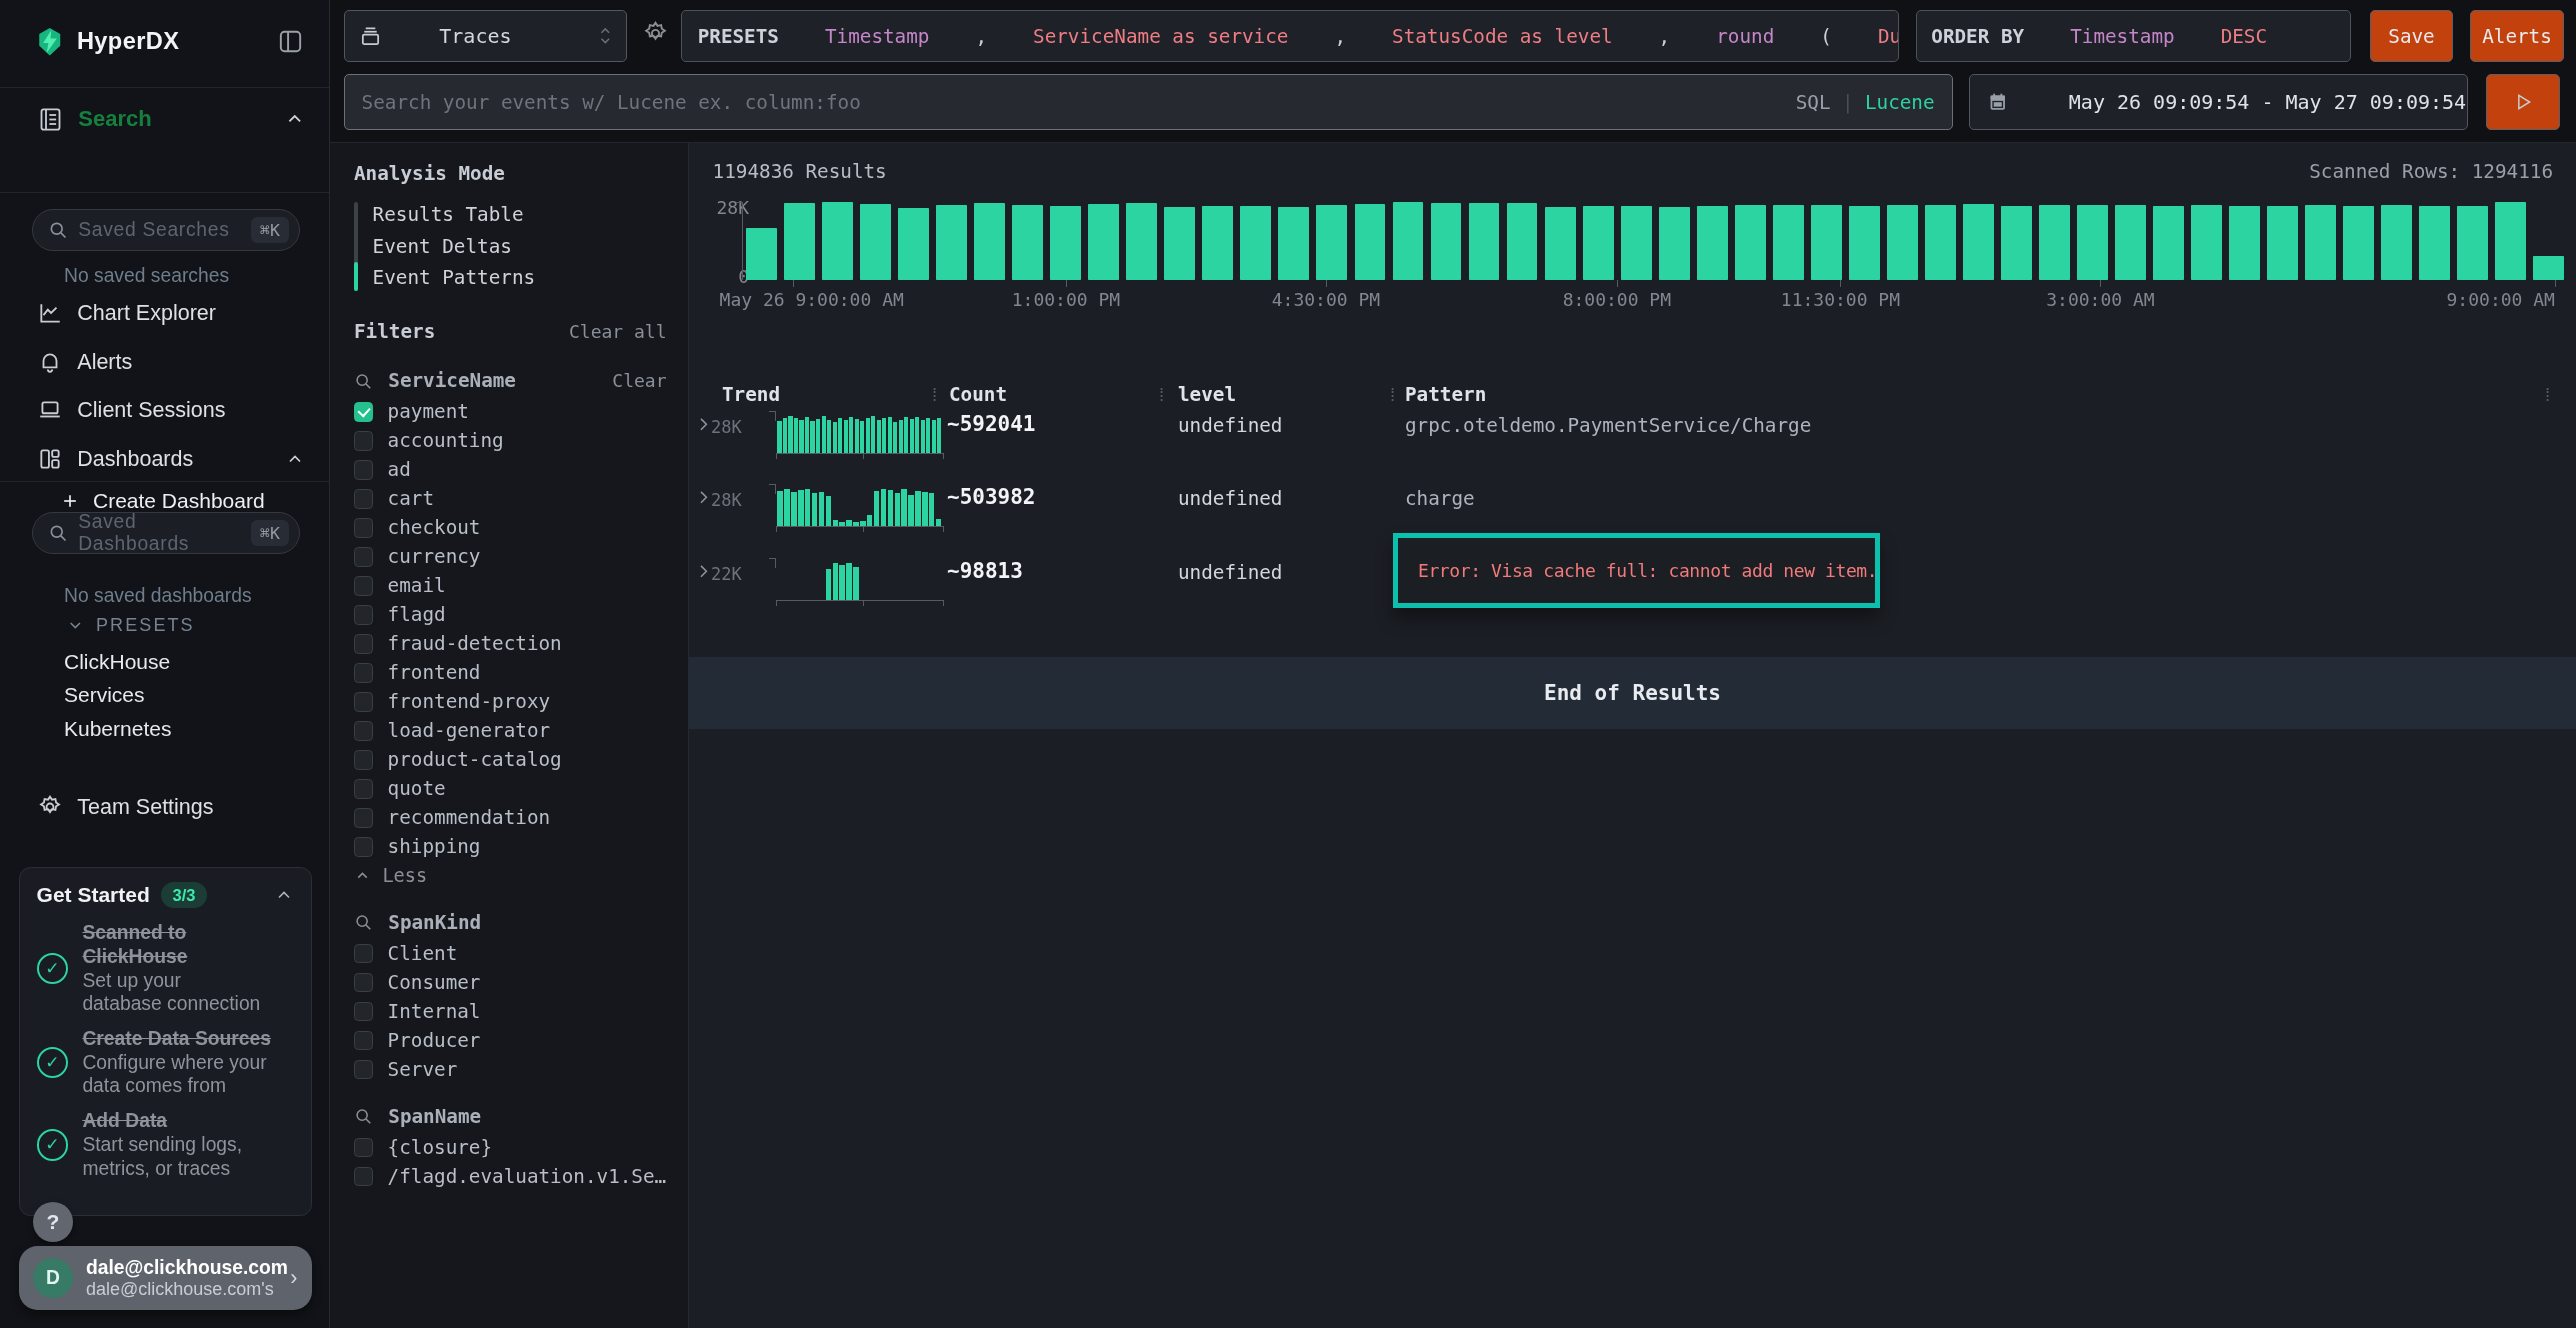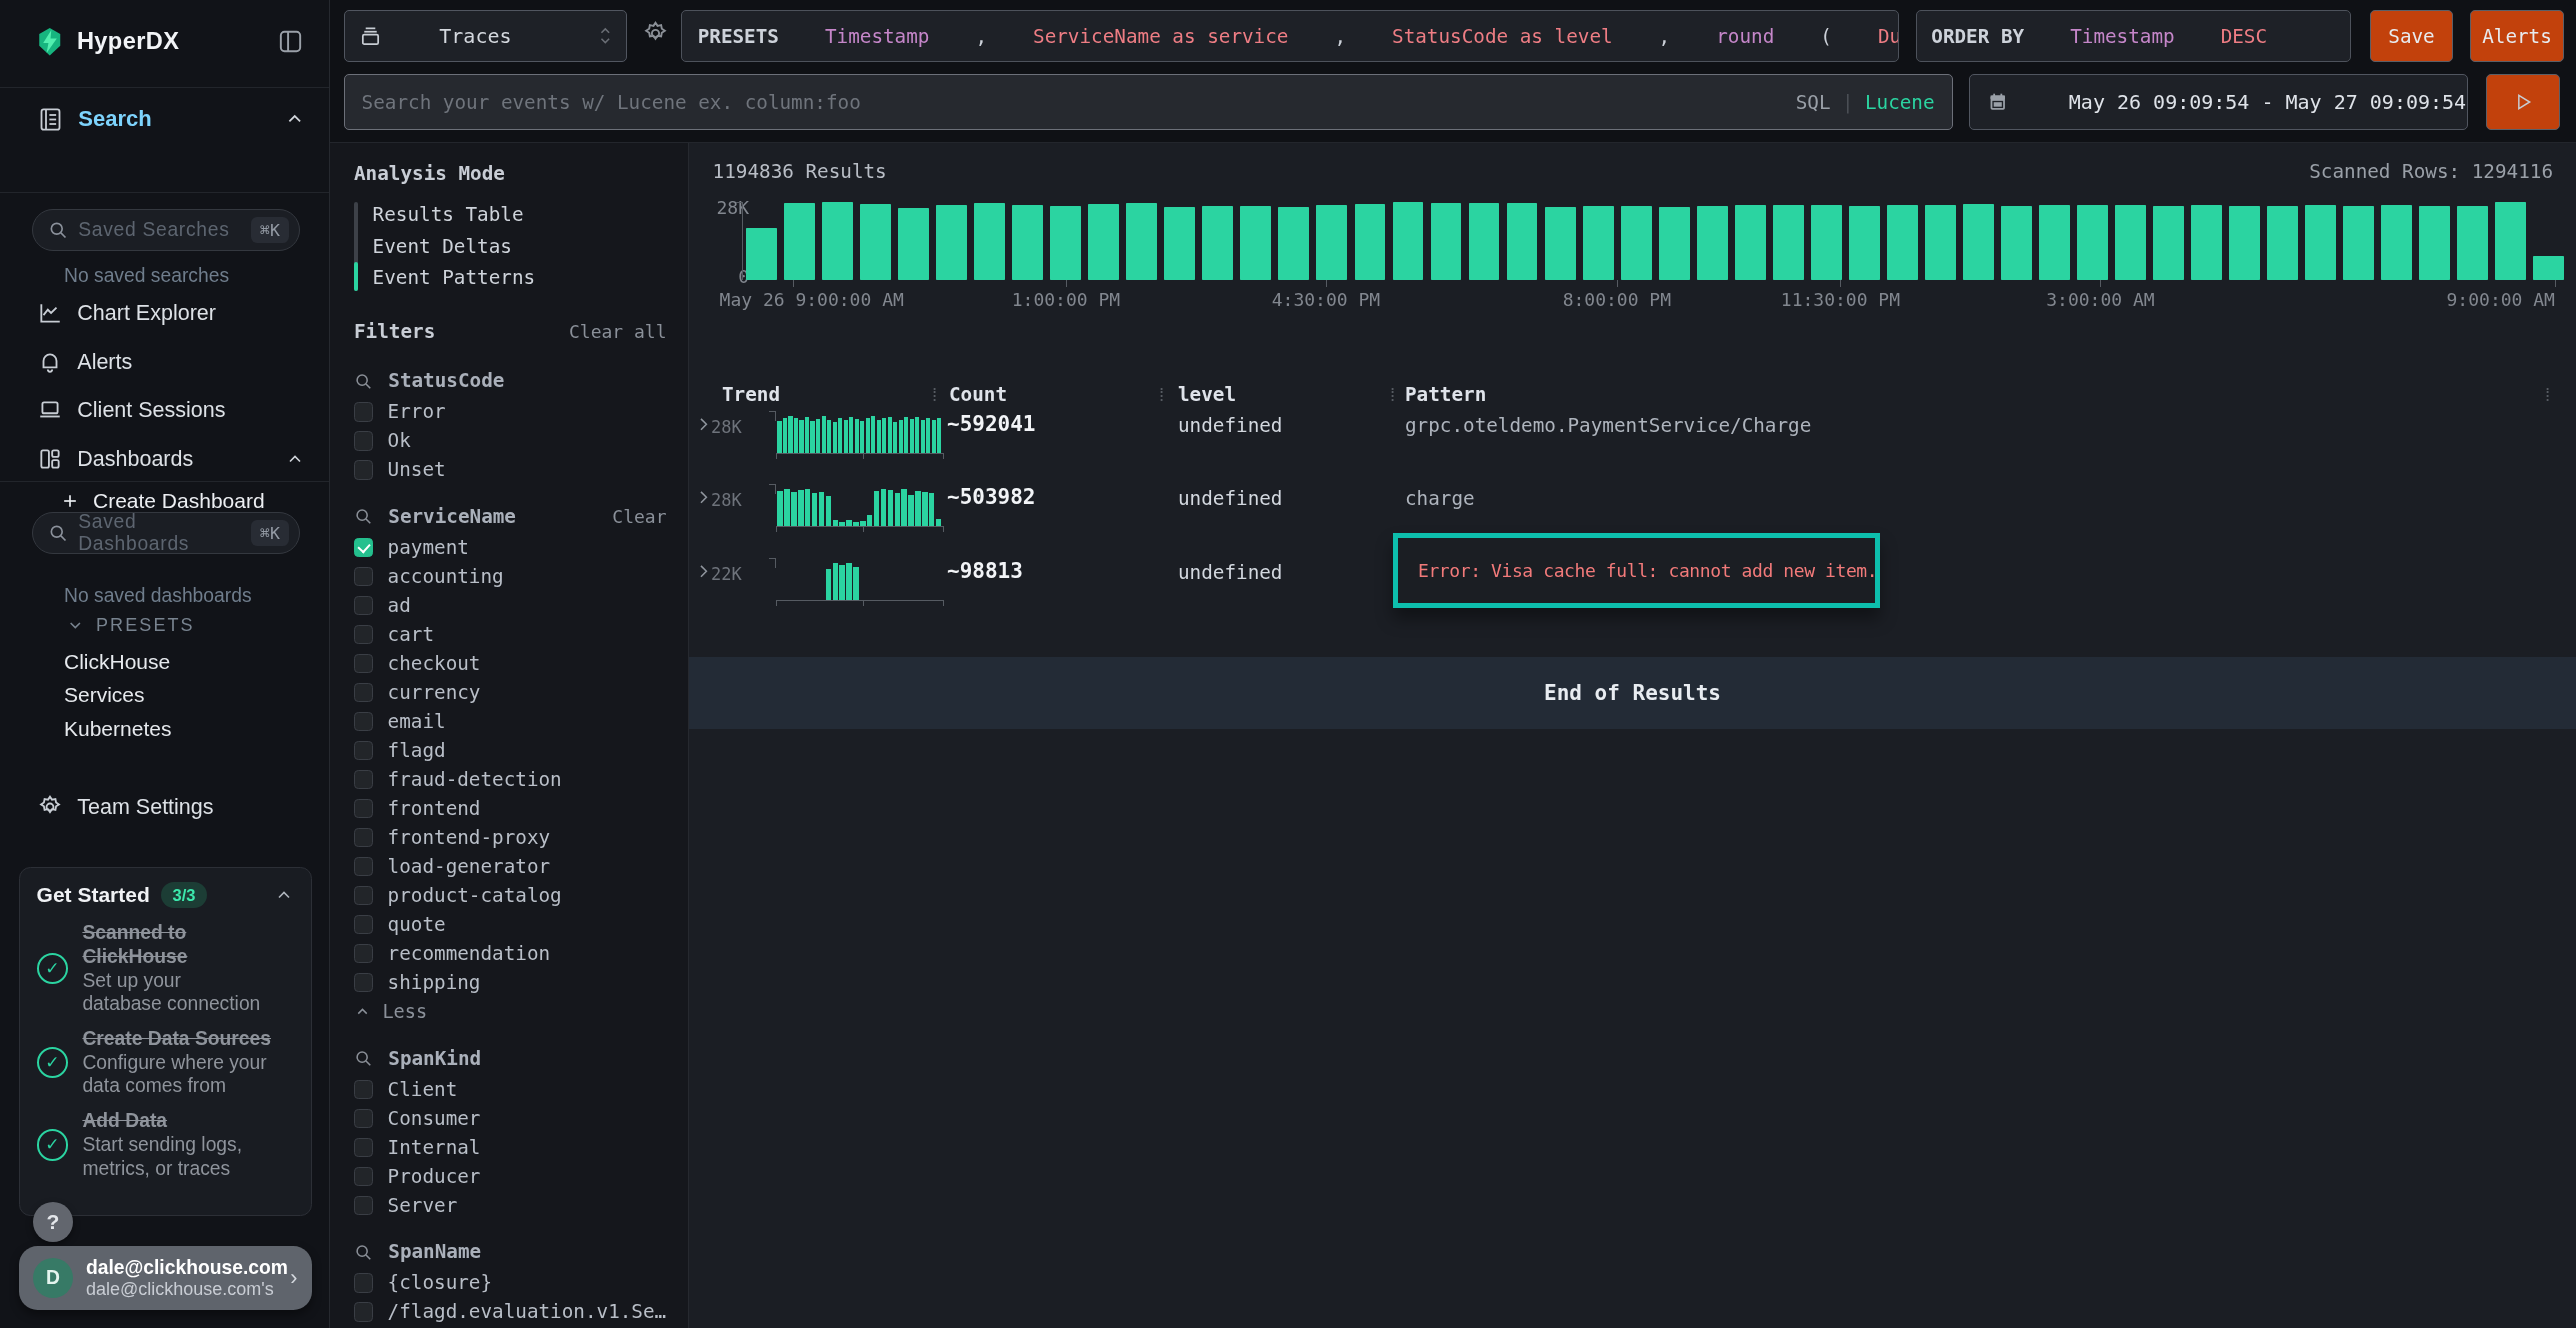--- a/index.html
+++ b/index.html
@@ -9,21 +9,21 @@
     position:relative; width:2576px; height:1328px; overflow:hidden;
     background:#1b1e24; font-family:"Liberation Sans","DejaVu Sans",sans-serif;
     color:#dde1e6;
   }
   
   .sidebar { position:absolute; left:0; top:0; width:330px; height:1328px; background:#111318; border-right:0.7px solid #26292f; }
   .logo-row { position:absolute; left:0; top:17px; width:100%; height:49px; display:flex; align-items:center; padding:0 24px 0 34px; }
   .brand { font-size:23.6px; font-weight:bold; color:#f2f4f7; margin-left:11.4px; letter-spacing:0.4px; flex:1; }
   .sb-divider { position:absolute; left:0; width:100%; height:0; border-top:0.7px solid #22252b; }
   .nav-head { position:absolute; left:0; top:97px; width:100%; height:44px; display:flex; align-items:center; padding:0 24px 0 37px; }
-  .nav-head .lbl { font-size:22px; font-weight:bold; color:#7dd3fc; margin-left:14.3px; flex:1; }
+  .nav-head .lbl { font-size:22px; font-weight:bold; color:#15803d; margin-left:14.3px; flex:1; }
   .pill { position:absolute; left:31.5px; width:268px; height:42px; border:0.7px solid #34383f; background:#1b1e24; border-radius:715px; display:flex; align-items:center; padding:0 10px 0 15.7px; }
   .pill .ph { font-size:19.3px; color:#5d6570; margin-left:10px; flex:1; letter-spacing:0.7px; }
   .kbd { font-size:16.5px; color:#949ba5; background:#282c34; border-radius:6.4px; padding:3.6px 8.6px; }
   .note { position:absolute; left:64px; font-size:19.3px; color:#6f7d8c; }
   .nav-item { position:absolute; left:0; width:100%; height:40px; display:flex; align-items:center; padding:0 24px 0 37px; cursor:pointer; }
   .nav-item .lbl { font-size:21.5px; color:#dde1e6; margin-left:14.3px; flex:1; }
   .create-row { position:absolute; left:0; width:100%; height:34px; display:flex; align-items:center; padding:0 24px 0 60px; }
   .create-row .lbl { font-size:21px; color:#eceef2; margin-left:13px; }
   .presets-row { position:absolute; left:66px; display:flex; align-items:center; }
   .presets-row .lbl { font-size:18px; color:#78838f; letter-spacing:2.1px; margin-left:11.4px; }
@@ -405,43 +405,20 @@
     </div>
     <div id="filter-groups">
         <div class="fgroup">
           <div class="fgroup-head">
             <span class="icon">
               <svg width="18.6" height="18.6" viewBox="0 0 24 24" fill="none" stroke="#8a8f97" stroke-width="2">
                 <circle cx="10.5" cy="10.5" r="6.5"></circle>
                 <line x1="15.5" y1="15.5" x2="21" y2="21"></line>
               </svg>
             </span>
-            <span class="nm">StatusCode</span>
-          </div>
-          <div class="fitem">
-            <span class="cbx"></span>
-            <span class="lbl">Error</span>
-          </div>
-          <div class="fitem">
-            <span class="cbx"></span>
-            <span class="lbl">Ok</span>
-          </div>
-          <div class="fitem">
-            <span class="cbx"></span>
-            <span class="lbl">Unset</span>
-          </div>
-        </div>
-        <div class="fgroup">
-          <div class="fgroup-head">
-            <span class="icon">
-              <svg width="18.6" height="18.6" viewBox="0 0 24 24" fill="none" stroke="#8a8f97" stroke-width="2">
-                <circle cx="10.5" cy="10.5" r="6.5"></circle>
-                <line x1="15.5" y1="15.5" x2="21" y2="21"></line>
-              </svg>
-            </span>
             <span class="nm">ServiceName</span>
             <span class="clear-link">Clear</span>
           </div>
           <div class="fitem">
             <span class="cbx checked"></span>
             <span class="lbl">payment</span>
           </div>
           <div class="fitem">
             <span class="cbx"></span>
             <span class="lbl">accounting</span>

